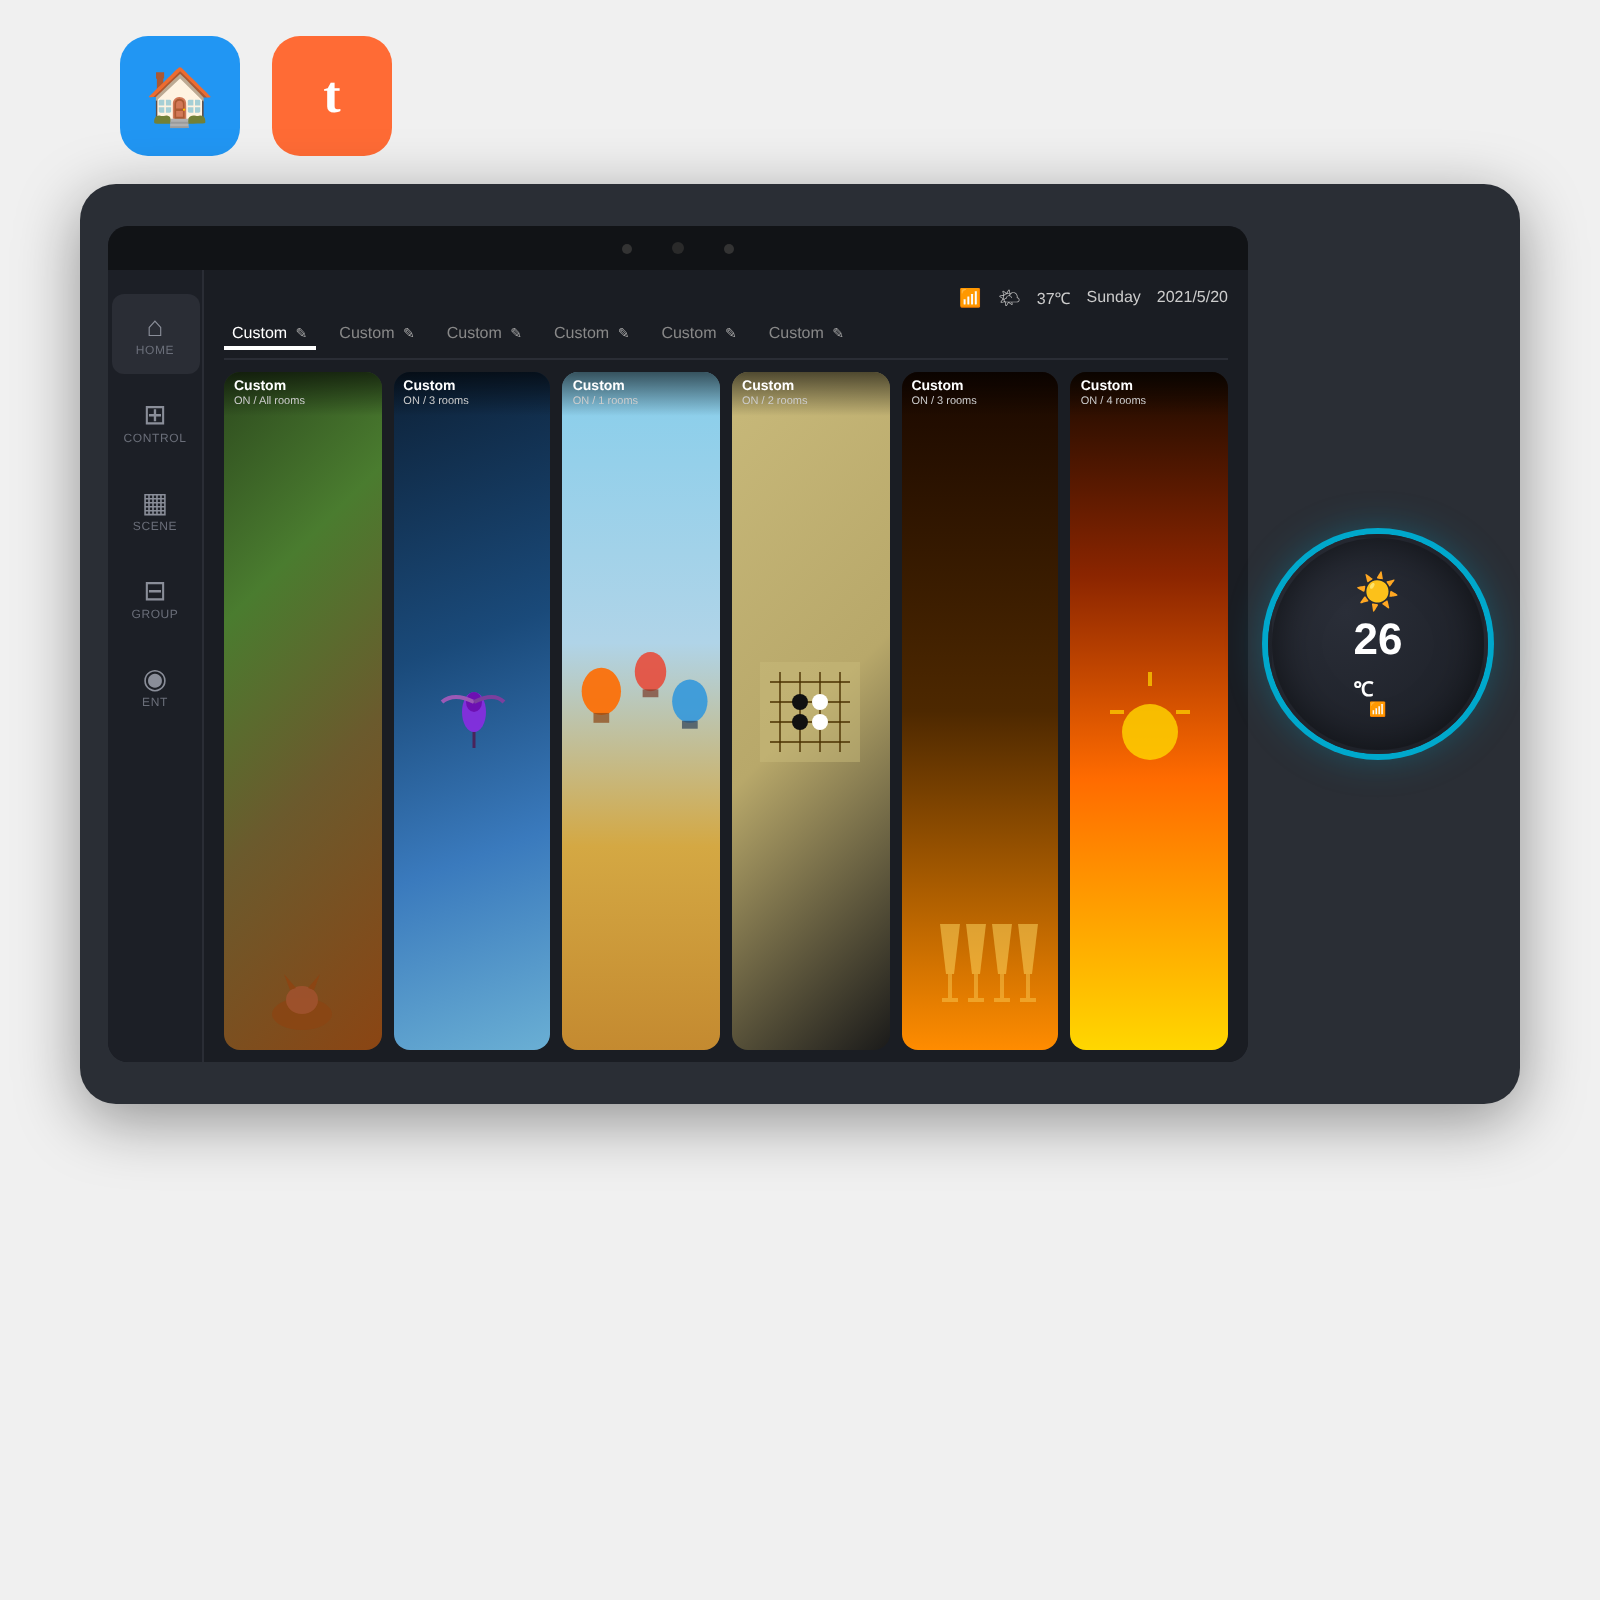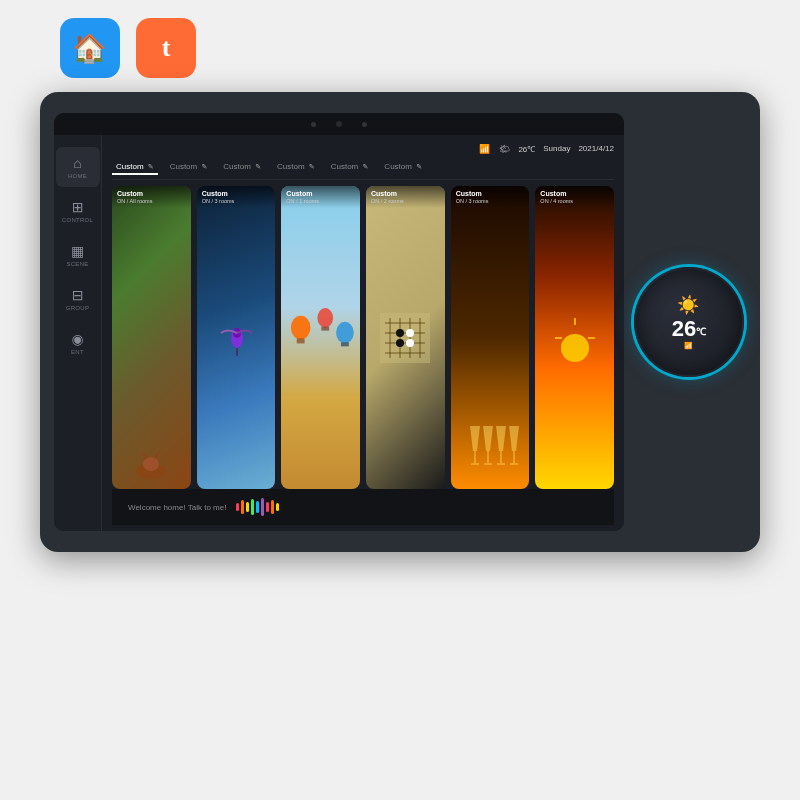--- a/index.html
+++ b/index.html
@@ -257,21 +257,22 @@
       z-index: -1;
       filter: blur(1px);
     }
 
     .thermo-icon { font-size: 18px; }
     .thermo-temp {
       font-size: 22px;
       color: #fff;
       font-weight: bold;
       display: flex;
-      align-items: center;
+      align-items: flex-start;
+      flex-direction: column;
     }
     .thermo-deg {
       font-size: 10px;
       margin-top: 4px;
     }
     .thermo-signal {
       font-size: 7px;
       color: #8a9bb0;
       display: flex;
       align-items: center;
@@ -329,23 +330,23 @@
           <span class="sidebar-icon">◉</span>
           <span class="sidebar-label">ENT</span>
         </div>
       </div>
 
       <div class="main-area">
 
         <div class="status-bar">
           <span class="status-icon">📶</span>
           <span class="status-icon">🌤</span>
-          <span>26℃</span>
+          <span>37℃</span>
           <span>Sunday</span>
-          <span>2021/4/12</span>
+          <span>2021/5/20</span>
         </div>
 
         <div class="tab-bar">
           <div class="tab-item active">
             <span>Custom</span> <span class="edit-icon">✎</span>
           </div>
           <div class="tab-item">
             <span>Custom</span> <span class="edit-icon">✎</span>
           </div>
           <div class="tab-item">
@@ -476,34 +477,20 @@
               <svg width="50" height="50" viewBox="0 0 50 50">
                 <circle cx="25" cy="35" r="14" fill="#FFD700" opacity="0.8"></circle>
                 <line x1="25" y1="5" x2="25" y2="12" stroke="#FFD700" stroke-width="2" opacity="0.7"></line>
                 <line x1="5" y1="25" x2="12" y2="25" stroke="#FFD700" stroke-width="2" opacity="0.7"></line>
                 <line x1="45" y1="25" x2="38" y2="25" stroke="#FFD700" stroke-width="2" opacity="0.7"></line>
               </svg>
             </div>
           </div>
         </div>
 
-        <div class="voice-bar">
-          <span class="voice-text">Welcome home! Talk to me!</span>
-          <div class="voice-wave">
-            <div class="wave-bar" style="height:8px;background:#FF3B5C;"></div>
-            <div class="wave-bar" style="height:14px;background:#FF6E00;"></div>
-            <div class="wave-bar" style="height:10px;background:#FFD700;"></div>
-            <div class="wave-bar" style="height:16px;background:#3DEB6E;"></div>
-            <div class="wave-bar" style="height:12px;background:#00BFFF;"></div>
-            <div class="wave-bar" style="height:18px;background:#9B59B6;"></div>
-            <div class="wave-bar" style="height:10px;background:#FF3B5C;"></div>
-            <div class="wave-bar" style="height:14px;background:#FF6E00;"></div>
-            <div class="wave-bar" style="height:8px;background:#FFD700;"></div>
-          </div>
-        </div>
       </div>
     </div>
   </div>
 
   <div class="right-panel">
     <div class="thermostat-circle">
       <div class="thermostat-glow"></div>
       <span class="thermo-icon">☀️</span>
       <div class="thermo-temp">
         <span>26</span>

